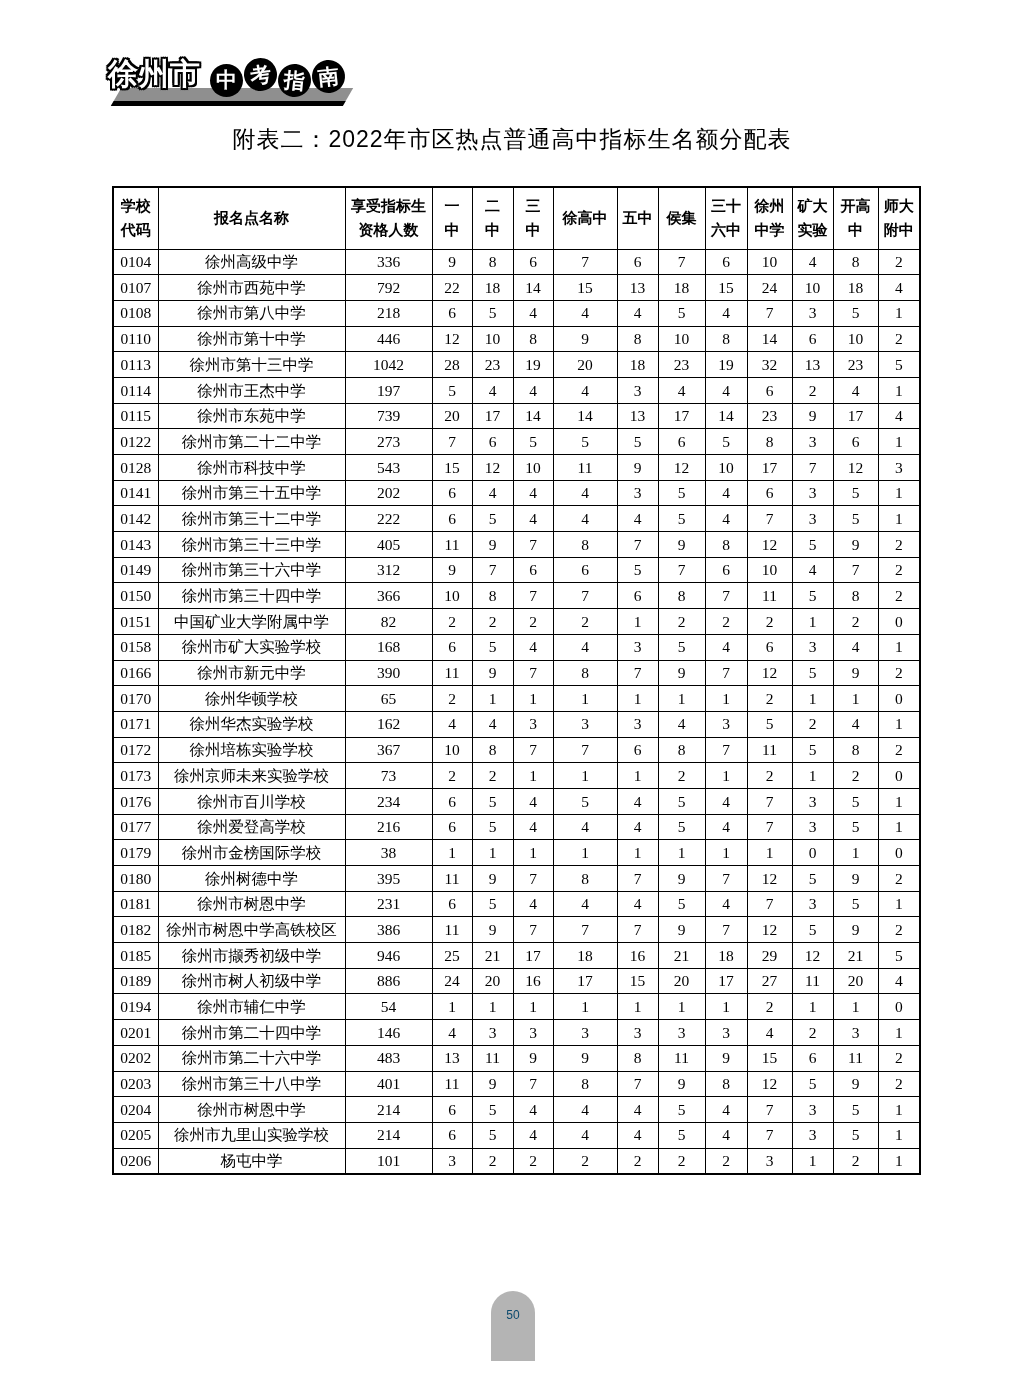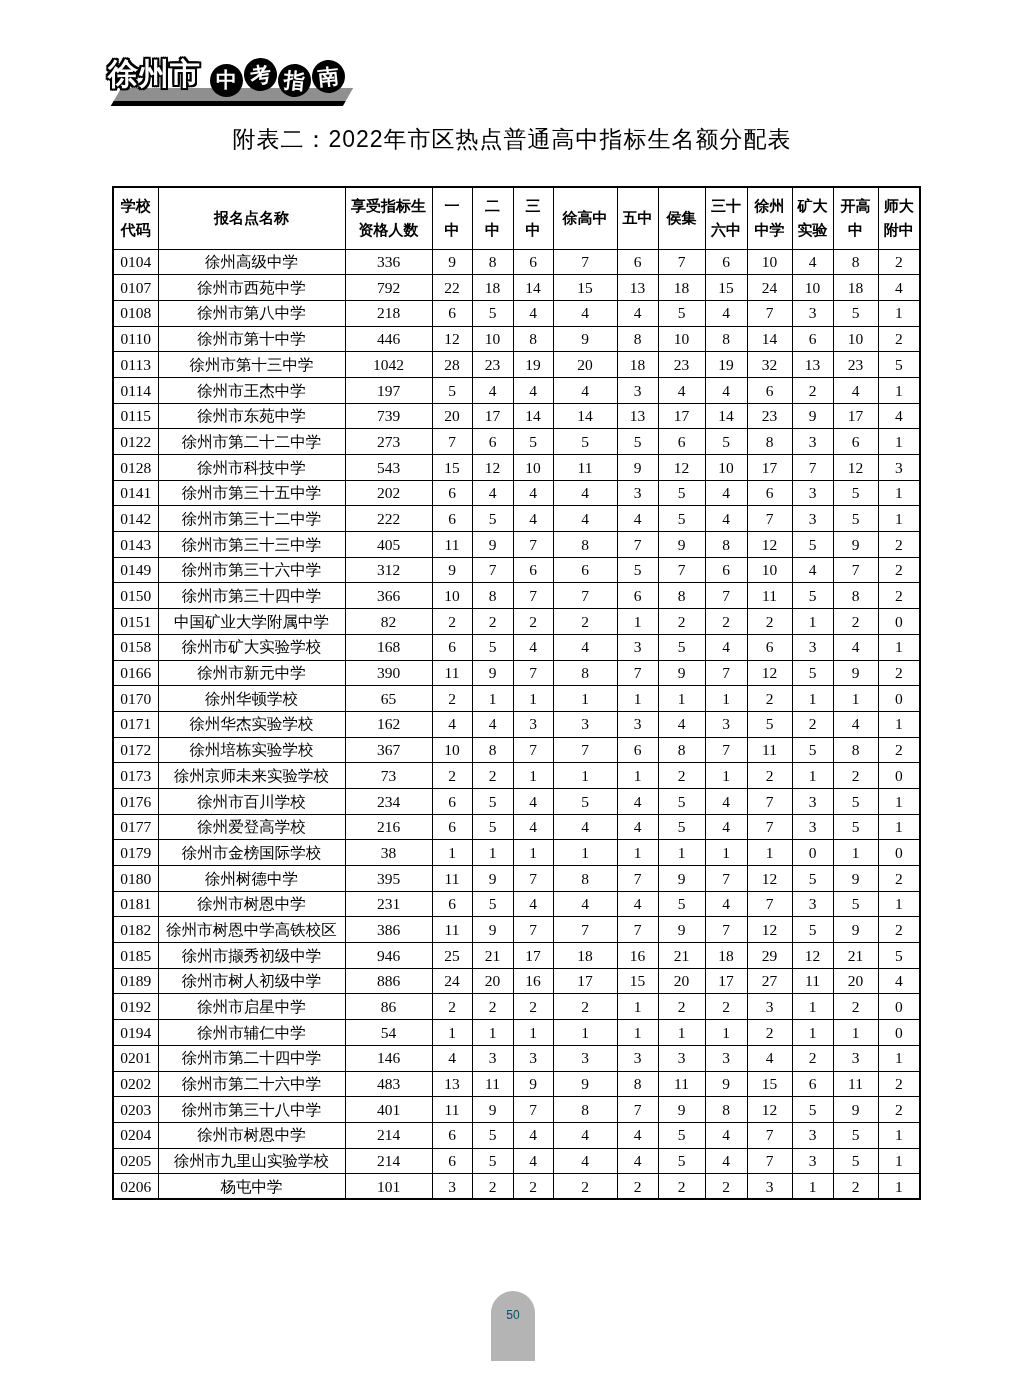--- a/index.html
+++ b/index.html
@@ -626,36 +626,20 @@
           <td>17</td>
           <td>15</td>
           <td>20</td>
           <td>17</td>
           <td>27</td>
           <td>11</td>
           <td>20</td>
           <td>4</td>
         </tr>
         <tr>
-          <td>0192</td>
-          <td>徐州市启星中学</td>
-          <td>86</td>
-          <td>2</td>
-          <td>2</td>
-          <td>2</td>
-          <td>2</td>
-          <td>1</td>
-          <td>2</td>
-          <td>2</td>
-          <td>3</td>
-          <td>1</td>
-          <td>2</td>
-          <td>0</td>
-        </tr>
-        <tr>
           <td>0194</td>
           <td>徐州市辅仁中学</td>
           <td>54</td>
           <td>1</td>
           <td>1</td>
           <td>1</td>
           <td>1</td>
           <td>1</td>
           <td>1</td>
           <td>1</td>

